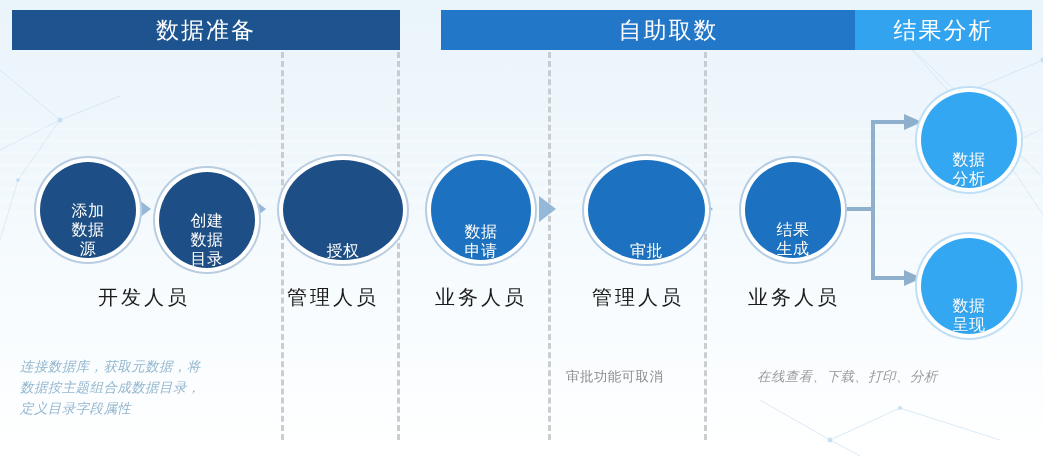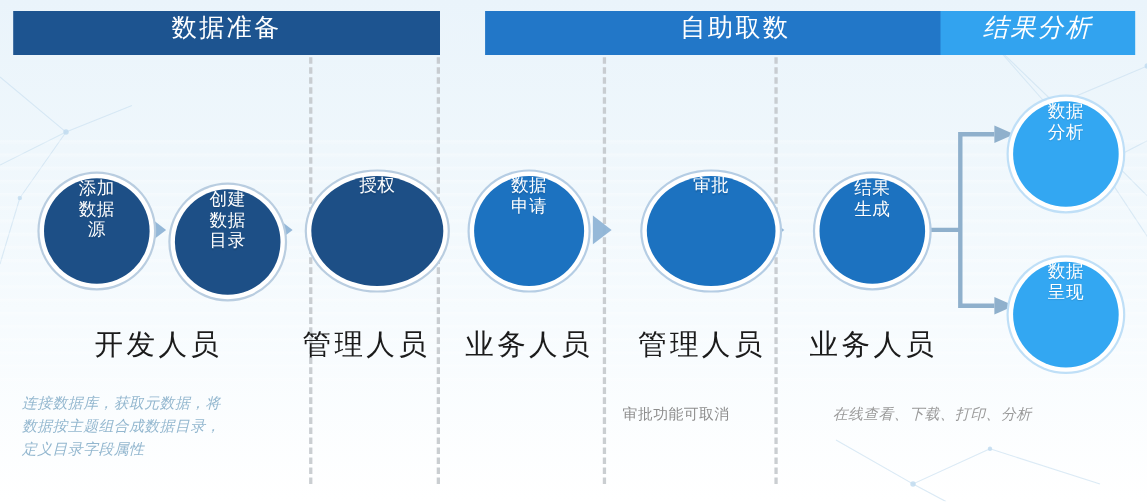--- a/index.html
+++ b/index.html
@@ -50,47 +50,48 @@
       );
     opacity: .55;
   }
 
   
   .phase-bar {
     position: absolute;
     top: 10px;
     height: 40px;
     display: flex;
+    align-items: center;
     justify-content: center;
     color: #ffffff;
     font-size: 23px;
     letter-spacing: 2px;
     font-weight: 400;
     white-space: nowrap;
   }
   #phase-0 { left: 12px;  width: 388px; background: #1d5490; }
   #phase-1 { left: 400px; width: 455px; background: #2277c8; margin-left: 41px; }
-  #phase-2 { left: 855px; width: 177px; background: #32a3ef; font-style: italic; }
+  #phase-2 { left: 855px; width: 177px; background: #32a3ef; }
 
   
   .lane-divider {
     position: absolute;
     top: 52px;
     width: 0;
     height: 388px;
     border-left: 3px dashed #c2c6ca;
     opacity: .85;
   }
 
   
   .node {
     position: absolute;
     border-radius: 50%;
     display: flex;
-    align-items: flex-start;
+    align-items: flex-end;
     justify-content: center;
     text-align: center;
     color: #ffffff;
     box-sizing: border-box;
   }
   .node .label {
     position: relative;
     z-index: 3;
     font-size: 16px;
     line-height: 19px;
@@ -137,23 +138,23 @@
     left: 800px;
     top: 96px;
     width: 130px;
     height: 200px;
     pointer-events: none;
   }
 
   
   .role-label {
     position: absolute;
-    top: 296px;
+    top: 284px;
     text-align: center;
-    font-size: 26px;
+    font-size: 20px;
     color: #1b1b1b;
     letter-spacing: 3px;
     white-space: nowrap;
     font-family: "Liberation Serif", "DejaVu Serif", serif;
   }
 
   
   .desc {
     position: absolute;
     font-size: 13.5px;

